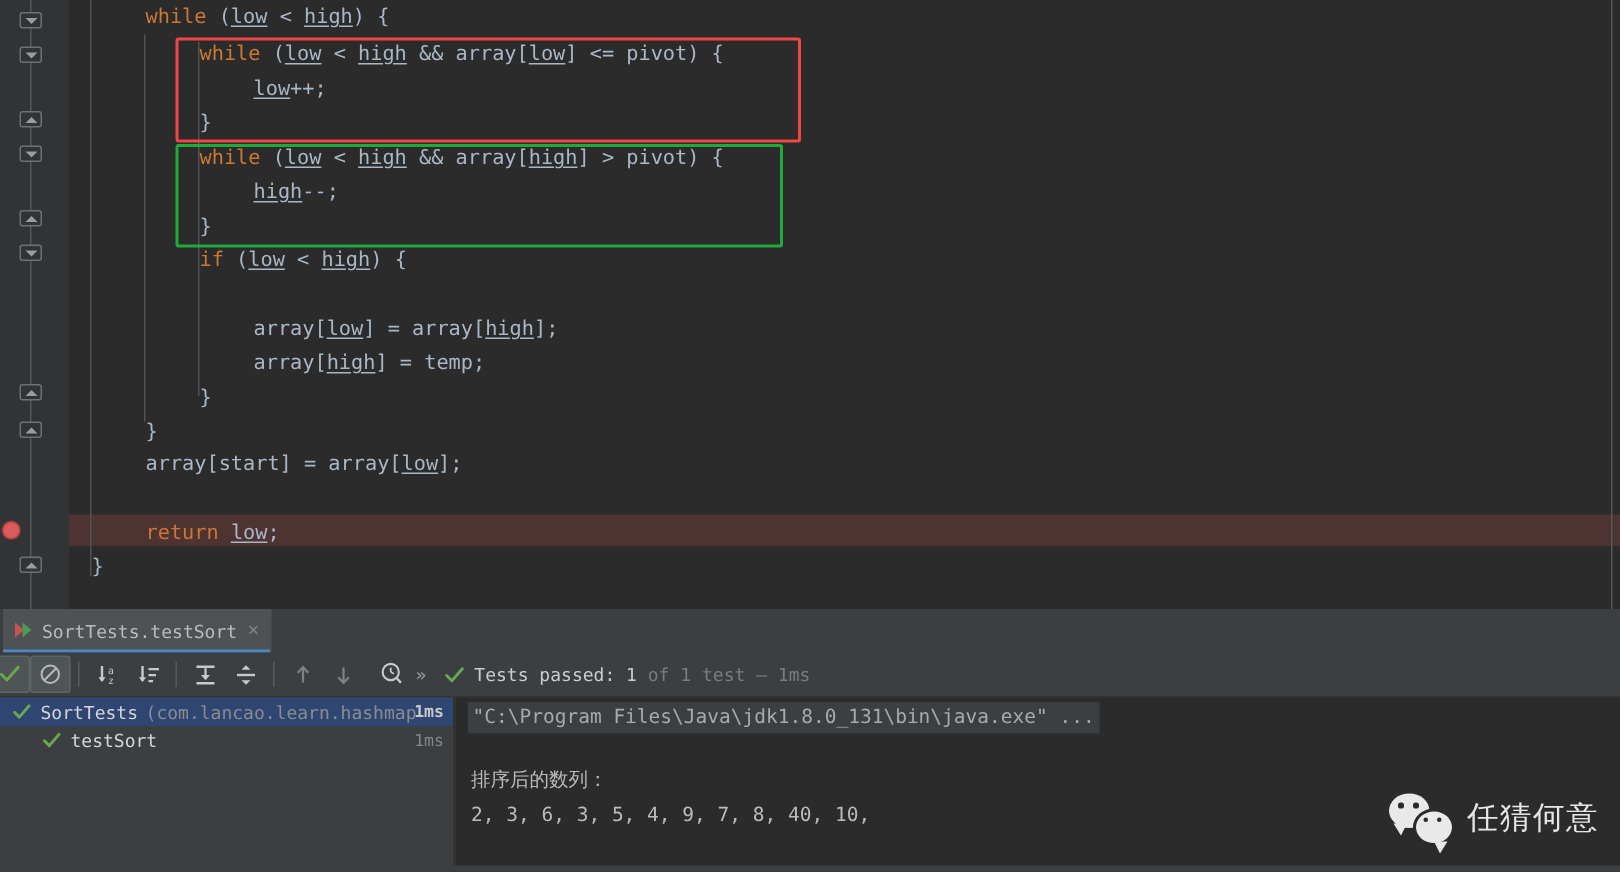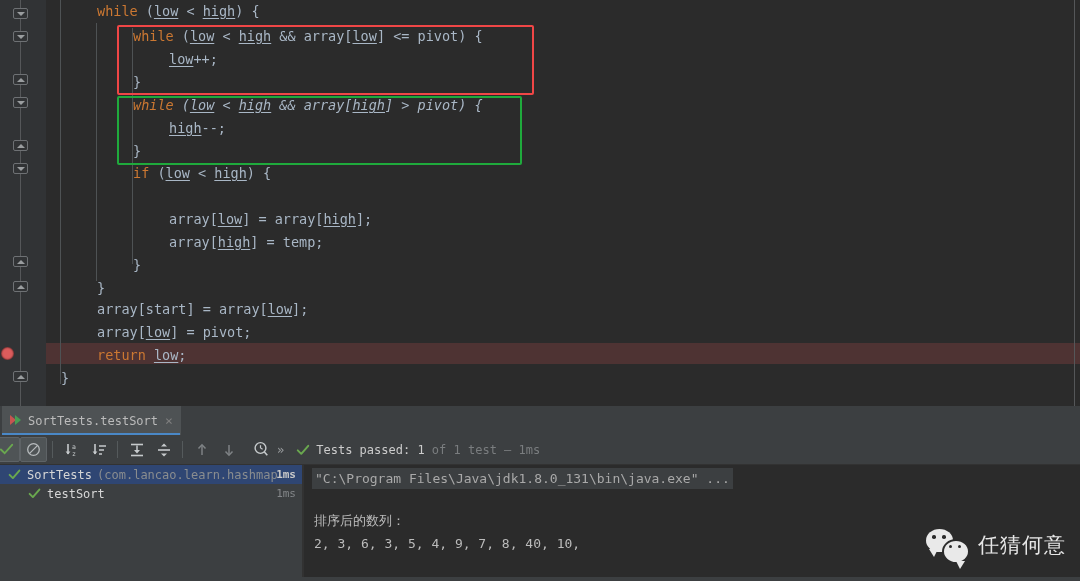--- a/index.html
+++ b/index.html
@@ -194,30 +194,29 @@
     <div class="code">
       
       <div class="indent" style="left:60px;top:0px;height:384px;"></div>
       <div class="indent" style="left:96px;top:23px;height:258px;"></div>
       <div class="indent" style="left:132px;top:28px;height:236px;"></div>
 
       <div class="ln" style="top:25px;left:133px;"><span class="kw">while</span><span class="tx"> (</span><span class="var">low</span><span class="tx"> &lt; </span><span class="var">high</span><span class="tx"> &amp;&amp; array[</span><span class="var">low</span><span class="tx">] &lt;= pivot) {</span></div>
       <div class="ln" style="top:0px;left:97px;"><span class="kw">while</span><span class="tx"> (</span><span class="var">low</span><span class="tx"> &lt; </span><span class="var">high</span><span class="tx">) {</span></div>
       <div class="ln" style="top:48px;left:169px;"><span class="var">low</span><span class="tx">++;</span></div>
       <div class="ln" style="top:71px;left:133px;"><span class="tx">}</span></div>
-      <div class="ln" style="top:94px;left:133px;font-style:italic;"><span class="kw">while</span><span class="tx"> (</span><span class="var">low</span><span class="tx"> &lt; </span><span class="var">high</span><span class="tx"> &amp;&amp; array[</span><span class="var">high</span><span class="tx">] &gt; pivot) {</span></div>
+      <div class="ln" style="top:94px;left:133px;"><span class="kw">while</span><span class="tx"> (</span><span class="var">low</span><span class="tx"> &lt; </span><span class="var">high</span><span class="tx"> &amp;&amp; array[</span><span class="var">high</span><span class="tx">] &gt; pivot) {</span></div>
       <div class="ln" style="top:117px;left:169px;"><span class="var">high</span><span class="tx">--;</span></div>
       <div class="ln" style="top:140px;left:133px;"><span class="tx">}</span></div>
       <div class="ln" style="top:162px;left:133px;"><span class="kw">if</span><span class="tx"> (</span><span class="var">low</span><span class="tx"> &lt; </span><span class="var">high</span><span class="tx">) {</span></div>
       <div class="ln" style="top:208px;left:169px;"><span class="tx">array[</span><span class="var">low</span><span class="tx">] = array[</span><span class="var">high</span><span class="tx">];</span></div>
       <div class="ln" style="top:231px;left:169px;"><span class="tx">array[</span><span class="var">high</span><span class="tx">] = temp;</span></div>
       <div class="ln" style="top:254px;left:133px;"><span class="tx">}</span></div>
       <div class="ln" style="top:277px;left:97px;"><span class="tx">}</span></div>
       <div class="ln" style="top:298px;left:97px;"><span class="tx">array[start] = array[</span><span class="var">low</span><span class="tx">];</span></div>
-      <div class="ln" style="top:321px;left:97px;"><span class="tx">array[</span><span class="var">low</span><span class="tx">] = pivot;</span></div>
       <div class="ln" style="top:344px;left:97px;"><span class="kw">return</span><span class="tx"> </span><span class="var">low</span><span class="tx">;</span></div>
       <div class="ln" style="top:367px;left:61px;"><span class="tx">}</span></div>
     </div>
 
     <div class="box-red" style="left:117px;top:25px;width:417px;height:70px;"></div>
     <div class="box-green" style="left:117px;top:96px;width:405px;height:69px;"></div>
 
     <div class="vscroll-edge"></div>
   </div>
 

